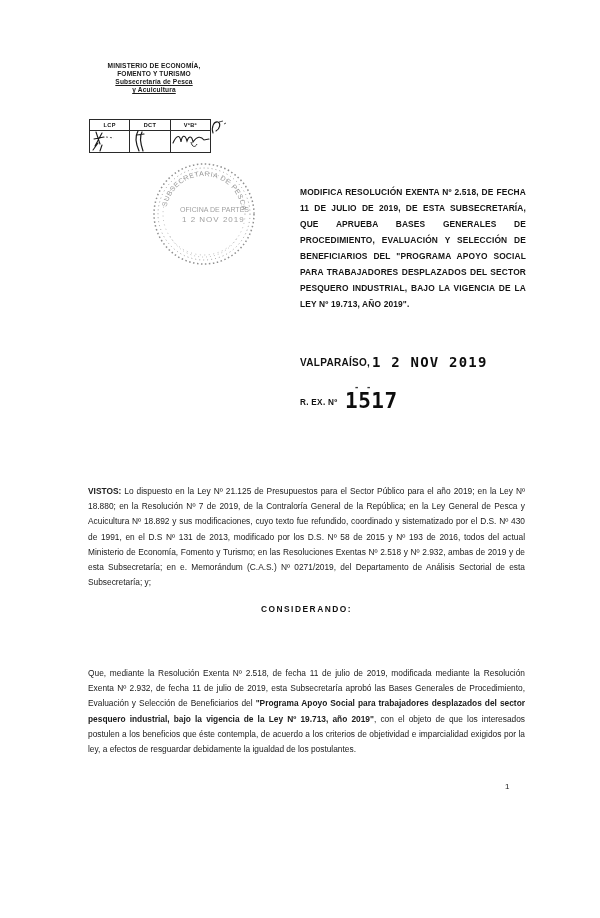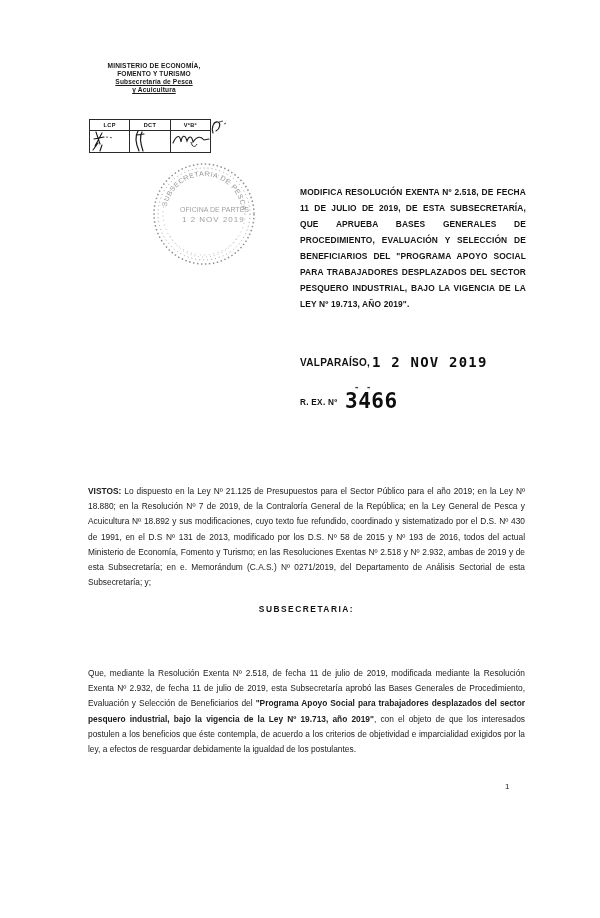--- a/index.html
+++ b/index.html
@@ -253,27 +253,27 @@
     </svg>
   </div>
 
   <div class="title-block">MODIFICA RESOLUCIÓN EXENTA Nº 2.518, DE FECHA 11 DE JULIO DE 2019, DE ESTA SUBSECRETARÍA, QUE APRUEBA BASES GENERALES DE PROCEDIMIENTO, EVALUACIÓN Y SELECCIÓN DE BENEFICIARIOS DEL "PROGRAMA APOYO SOCIAL PARA TRABAJADORES DESPLAZADOS DEL SECTOR PESQUERO INDUSTRIAL, BAJO LA VIGENCIA DE LA LEY Nº 19.713, AÑO 2019".</div>
 
   <div class="placedate">VALPARAÍSO,</div>
   <div class="stamp-date">1 2 NOV 2019</div>
 
   <div class="stamp-dashes">- -</div>
   <div class="resline">R. EX. Nº</div>
-  <div class="stamp-num">3466</div>
+  <div class="stamp-num">1517</div>
 
   <div class="body-block" id="vistos-block">
     <span class="kw">VISTOS:</span><span> Lo dispuesto en la Ley Nº 21.125 de Presupuestos para el Sector Público para el año 2019; en la Ley Nº 18.880; en la Resolución Nº 7 de 2019, de la Contraloría General de la República; en la Ley General de Pesca y Acuicultura Nº 18.892 y sus modificaciones, cuyo texto fue refundido, coordinado y sistematizado por el D.S. Nº 430 de 1991, en el D.S Nº 131 de 2013, modificado por los D.S. Nº 58 de 2015 y Nº 193 de 2016, todos del actual Ministerio de Economía, Fomento y Turismo; en las Resoluciones Exentas Nº 2.518 y Nº 2.932, ambas de 2019 y de esta Subsecretaría; en e. Memorándum (C.A.S.) Nº 0271/2019, del Departamento de Análisis Sectorial de esta Subsecretaría; y;</span>
   </div>
 
-  <div id="considerando-heading">SUBSECRETARIA:</div>
+  <div id="considerando-heading">CONSIDERANDO:</div>
 
   <div class="body-block" id="considerando-block">
     <span>Que, mediante la Resolución Exenta Nº 2.518, de fecha 11 de julio de 2019, modificada mediante la Resolución Exenta Nº 2.932, de fecha 11 de julio de 2019, esta Subsecretaría aprobó las Bases Generales de Procedimiento, Evaluación y Selección de Beneficiarios del </span><span class="kw">"Programa Apoyo Social para trabajadores desplazados del sector pesquero industrial, bajo la vigencia de la Ley Nº 19.713, año 2019"</span><span>, con el objeto de que los interesados postulen a los beneficios que éste contempla, de acuerdo a los criterios de objetividad e imparcialidad exigidos por la ley, a efectos de resguardar debidamente la igualdad de los postulantes.</span>
   </div>
 
   <div class="page-number">1</div>
 
 </div>
 
 </body></html>

